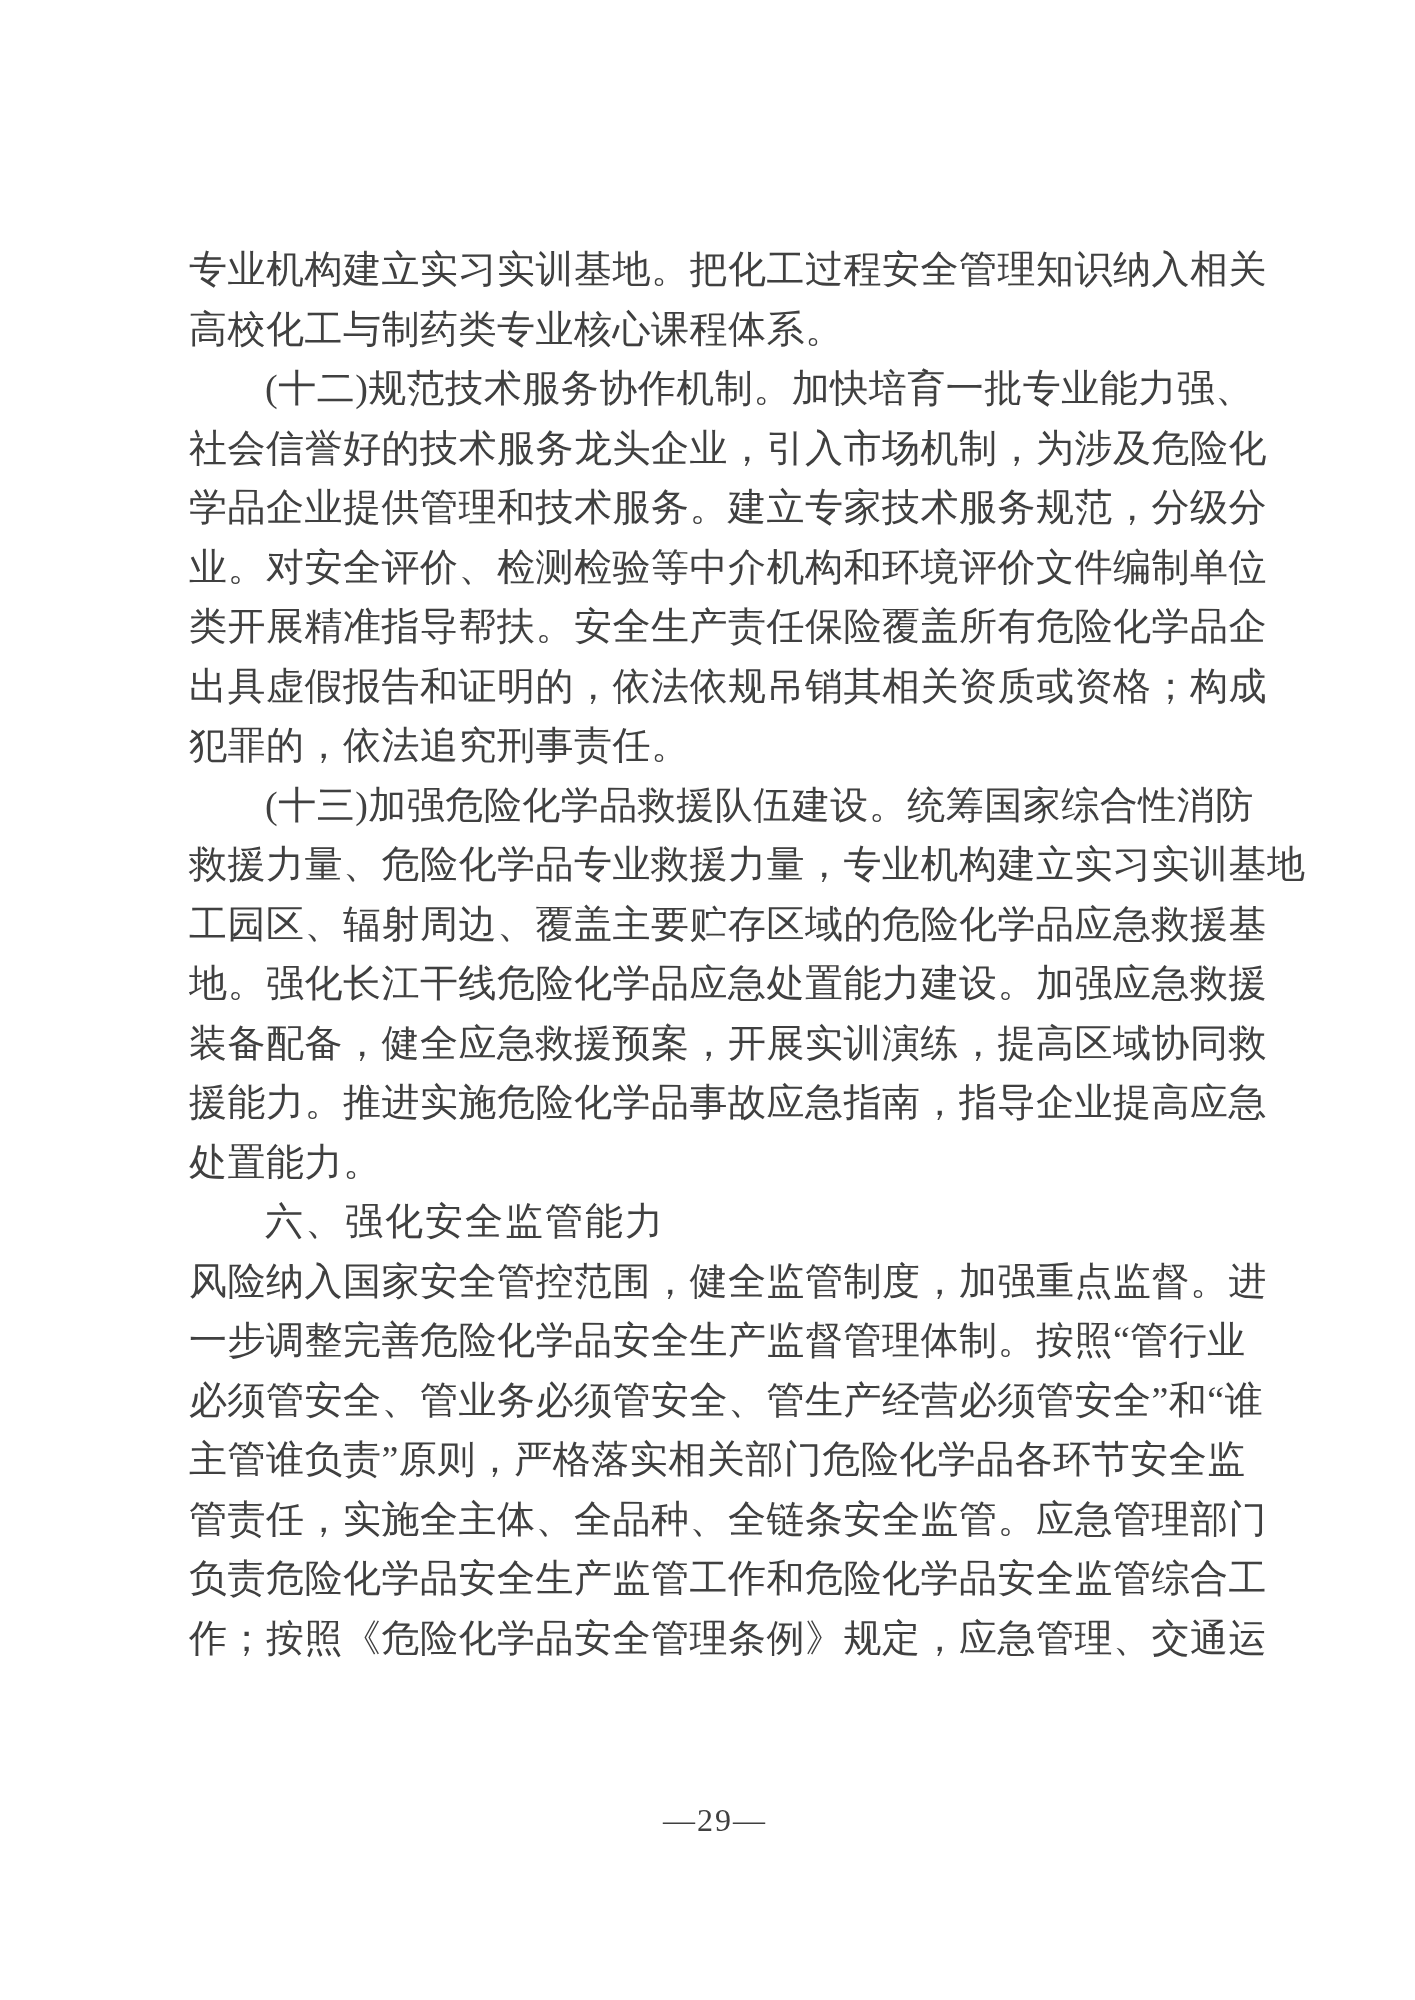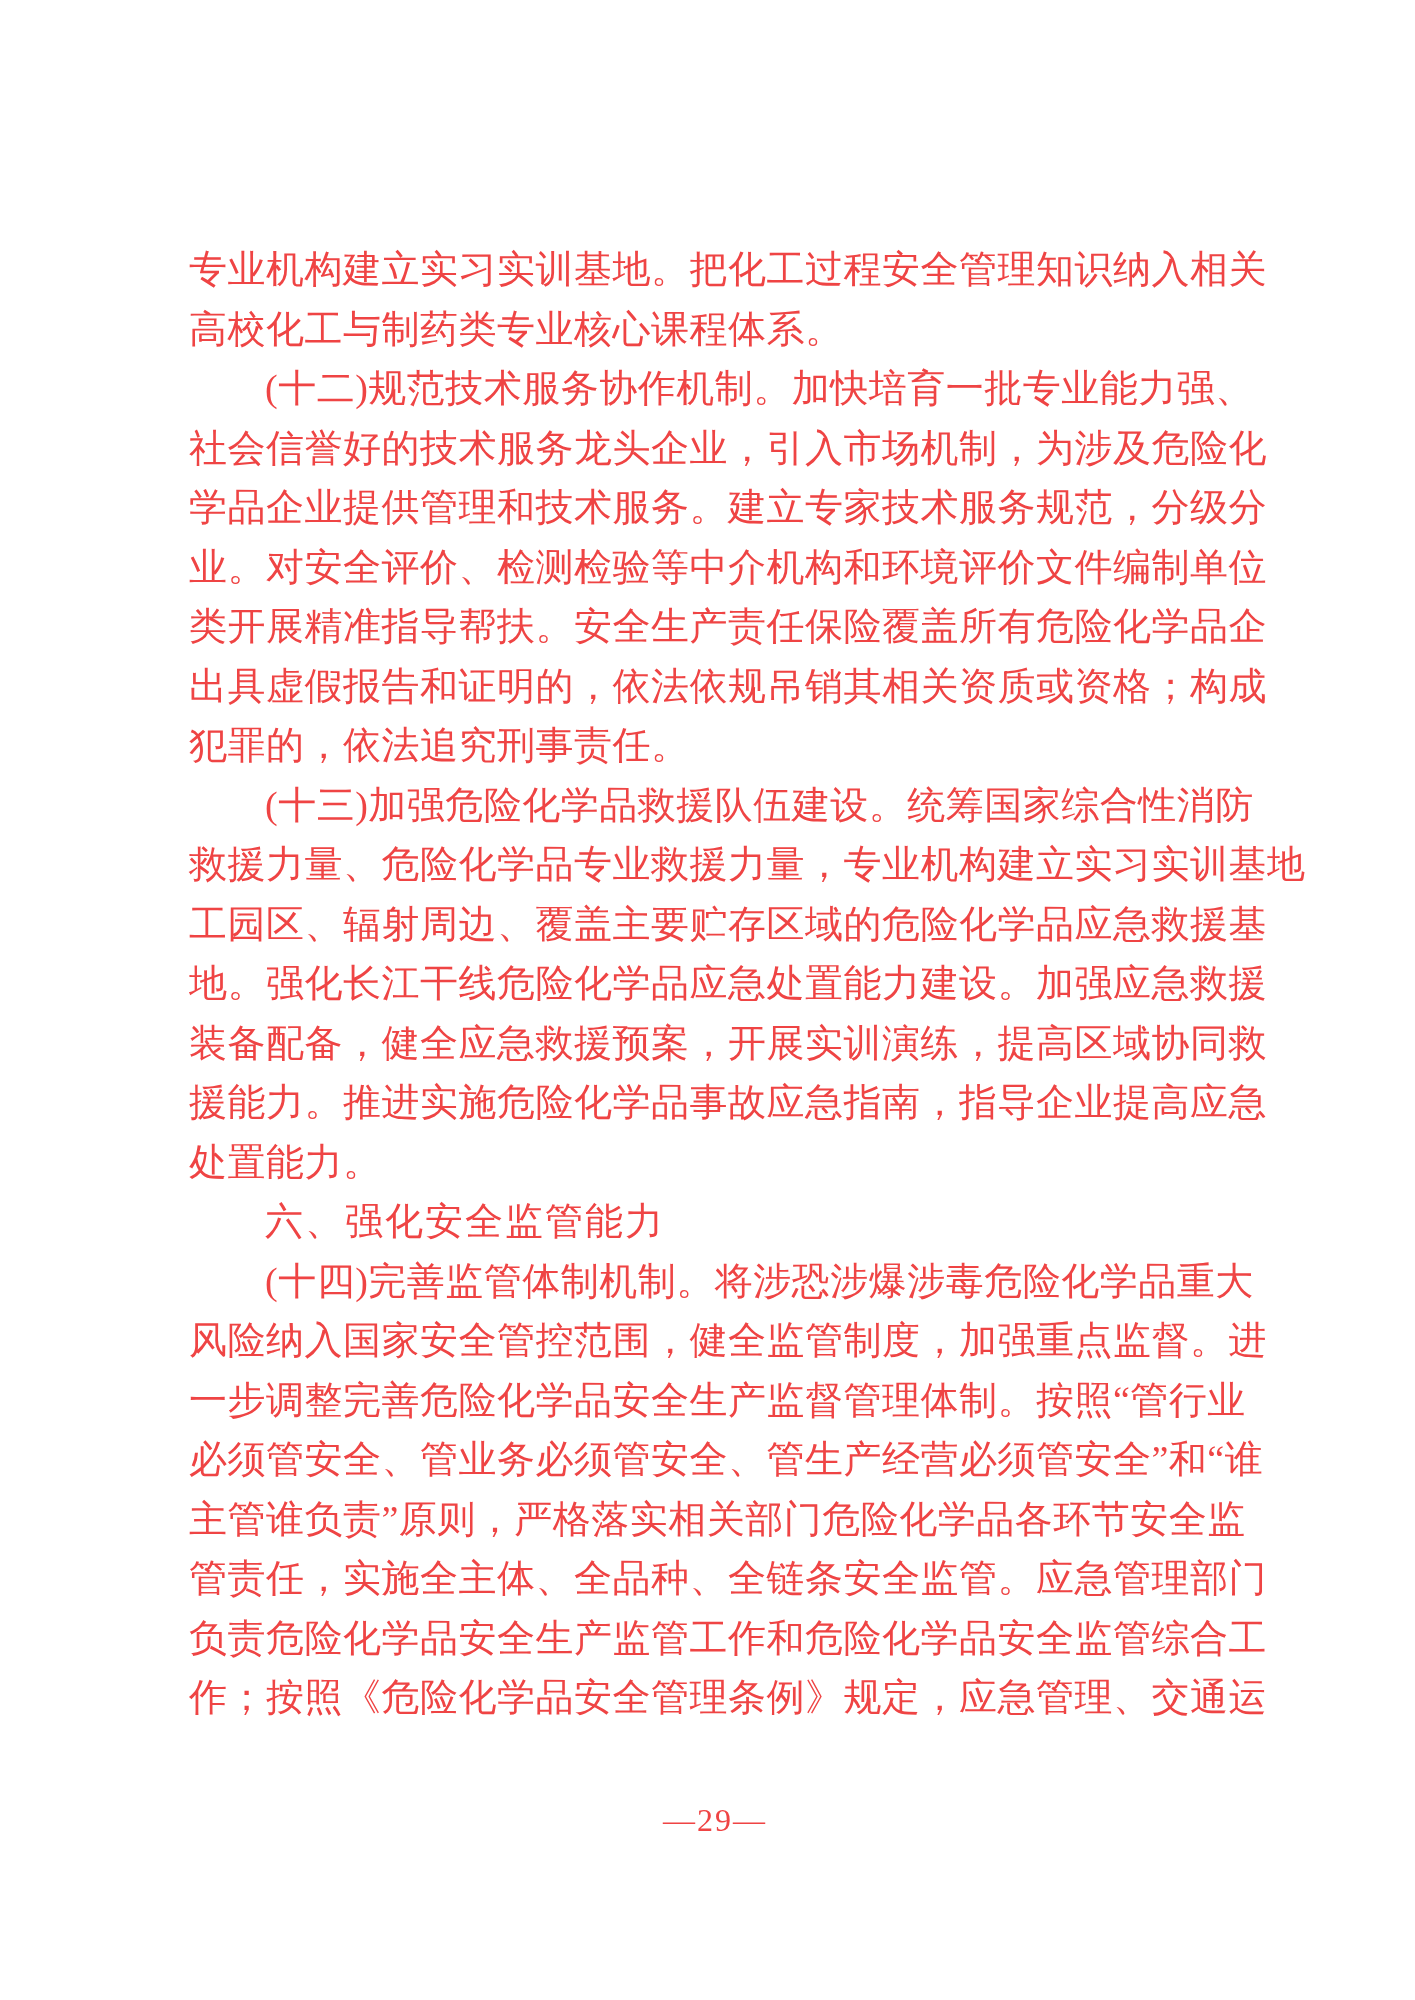--- a/index.html
+++ b/index.html
@@ -6,21 +6,21 @@
     margin: 0;
     padding: 0;
     background: #e8e8e8;
   }
   .page {
     position: relative;
     width: 1415px;
     height: 2000px;
     background: #ffffff;
     font-family: "Liberation Serif", "DejaVu Serif", serif;
-    color: #ef4444;
+    color: #404040;
     overflow: hidden;
   }
   .content {
     position: absolute;
     top: 240px;
     left: 189px;
     width: 1052px;
     font-size: 38px;
     line-height: 59.5px;
     letter-spacing: 0.5px;
@@ -68,21 +68,20 @@
     <div class="line">出具虚假报告和证明的，依法依规吊销其相关资质或资格；构成</div>
     <div class="line short">犯罪的，依法追究刑事责任。</div>
     <div class="line indent">(十三)加强危险化学品救援队伍建设。统筹国家综合性消防</div>
     <div class="line">救援力量、危险化学品专业救援力量，专业机构建立实习实训基地</div>
     <div class="line">工园区、辐射周边、覆盖主要贮存区域的危险化学品应急救援基</div>
     <div class="line">地。强化长江干线危险化学品应急处置能力建设。加强应急救援</div>
     <div class="line">装备配备，健全应急救援预案，开展实训演练，提高区域协同救</div>
     <div class="line">援能力。推进实施危险化学品事故应急指南，指导企业提高应急</div>
     <div class="line short">处置能力。</div>
     <div class="line short indent heading">六、强化安全监管能力</div>
-    <div class="line indent">(十四)完善监管体制机制。将涉恐涉爆涉毒危险化学品重大</div>
     <div class="line">风险纳入国家安全管控范围，健全监管制度，加强重点监督。进</div>
     <div class="line">一步调整完善危险化学品安全生产监督管理体制。按照“管行业</div>
     <div class="line">必须管安全、管业务必须管安全、管生产经营必须管安全”和“谁</div>
     <div class="line">主管谁负责”原则，严格落实相关部门危险化学品各环节安全监</div>
     <div class="line">管责任，实施全主体、全品种、全链条安全监管。应急管理部门</div>
     <div class="line">负责危险化学品安全生产监管工作和危险化学品安全监管综合工</div>
     <div class="line">作；按照《危险化学品安全管理条例》规定，应急管理、交通运</div>
   </div>
   <div class="page-number">—29—</div>
 </div>

